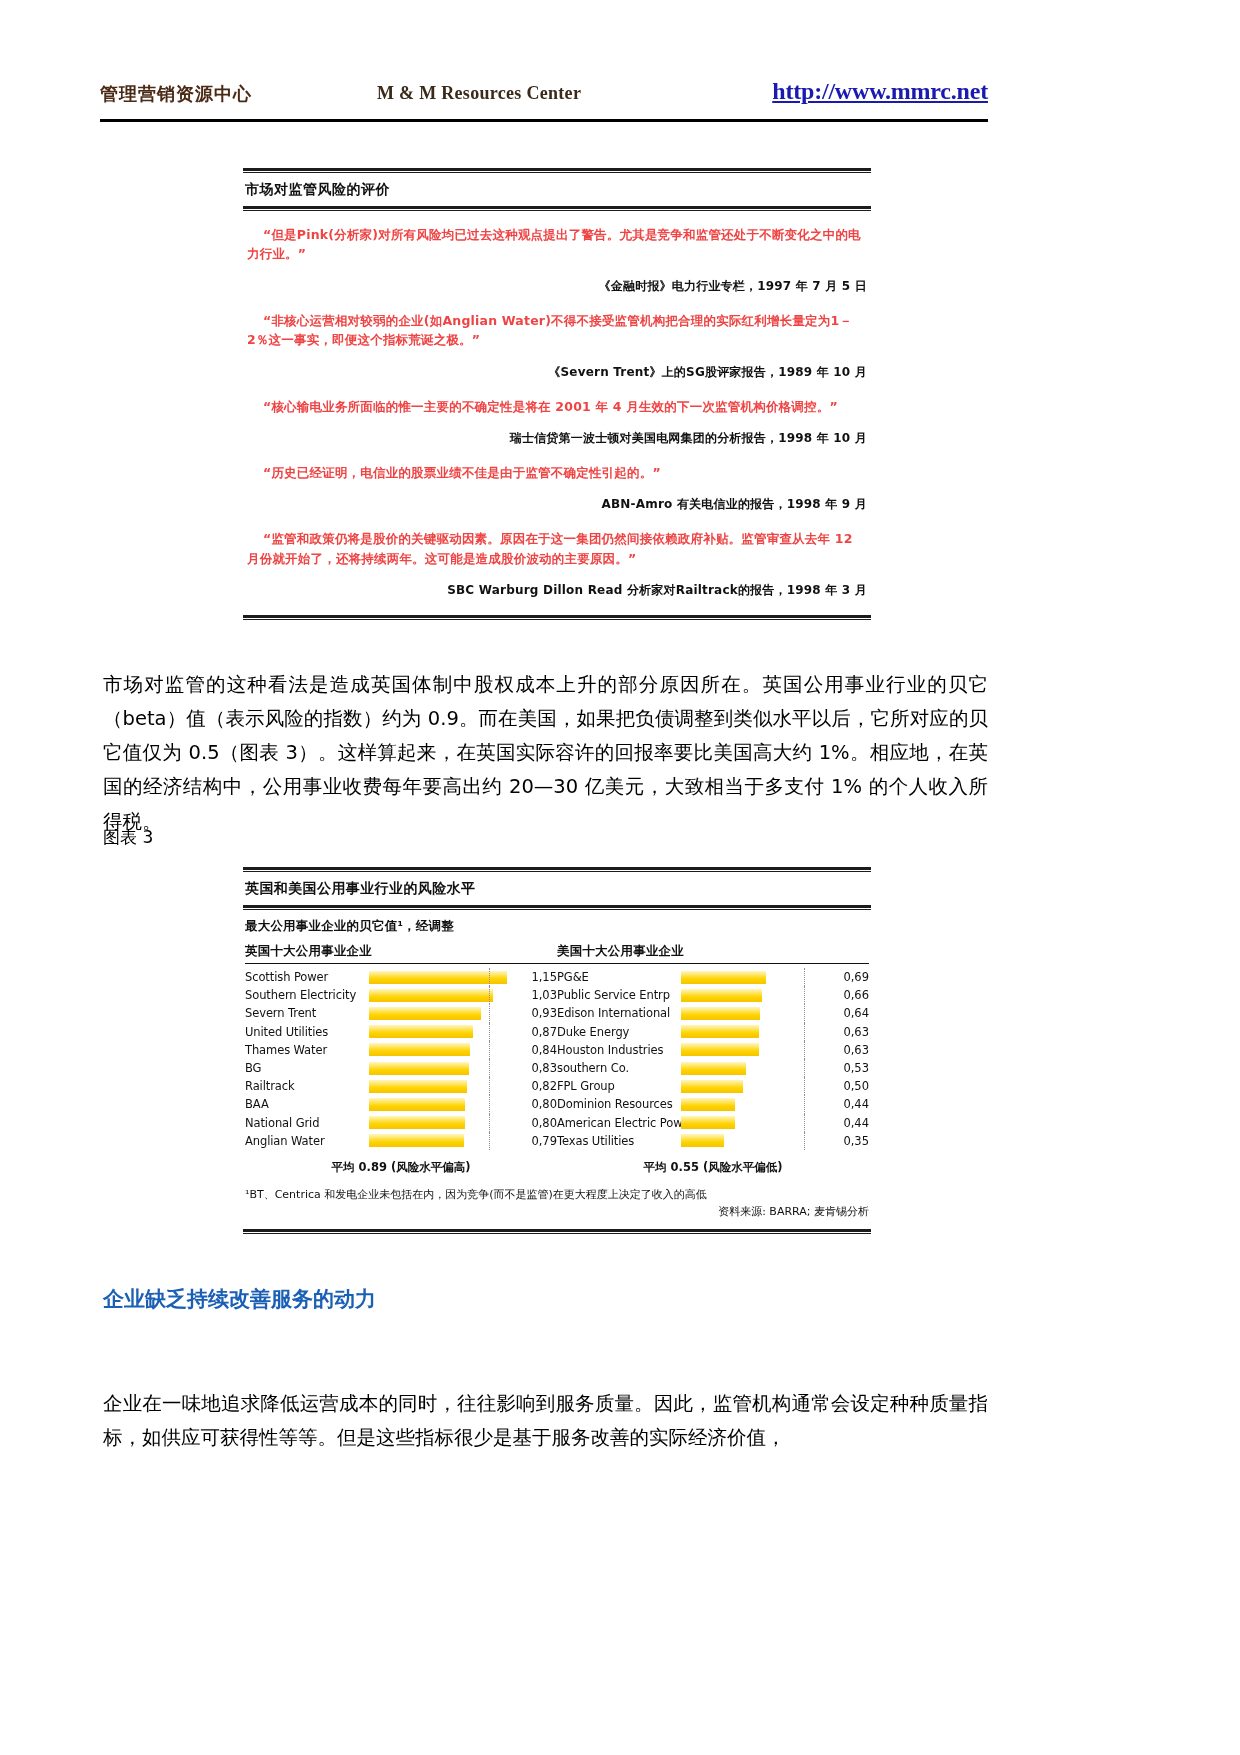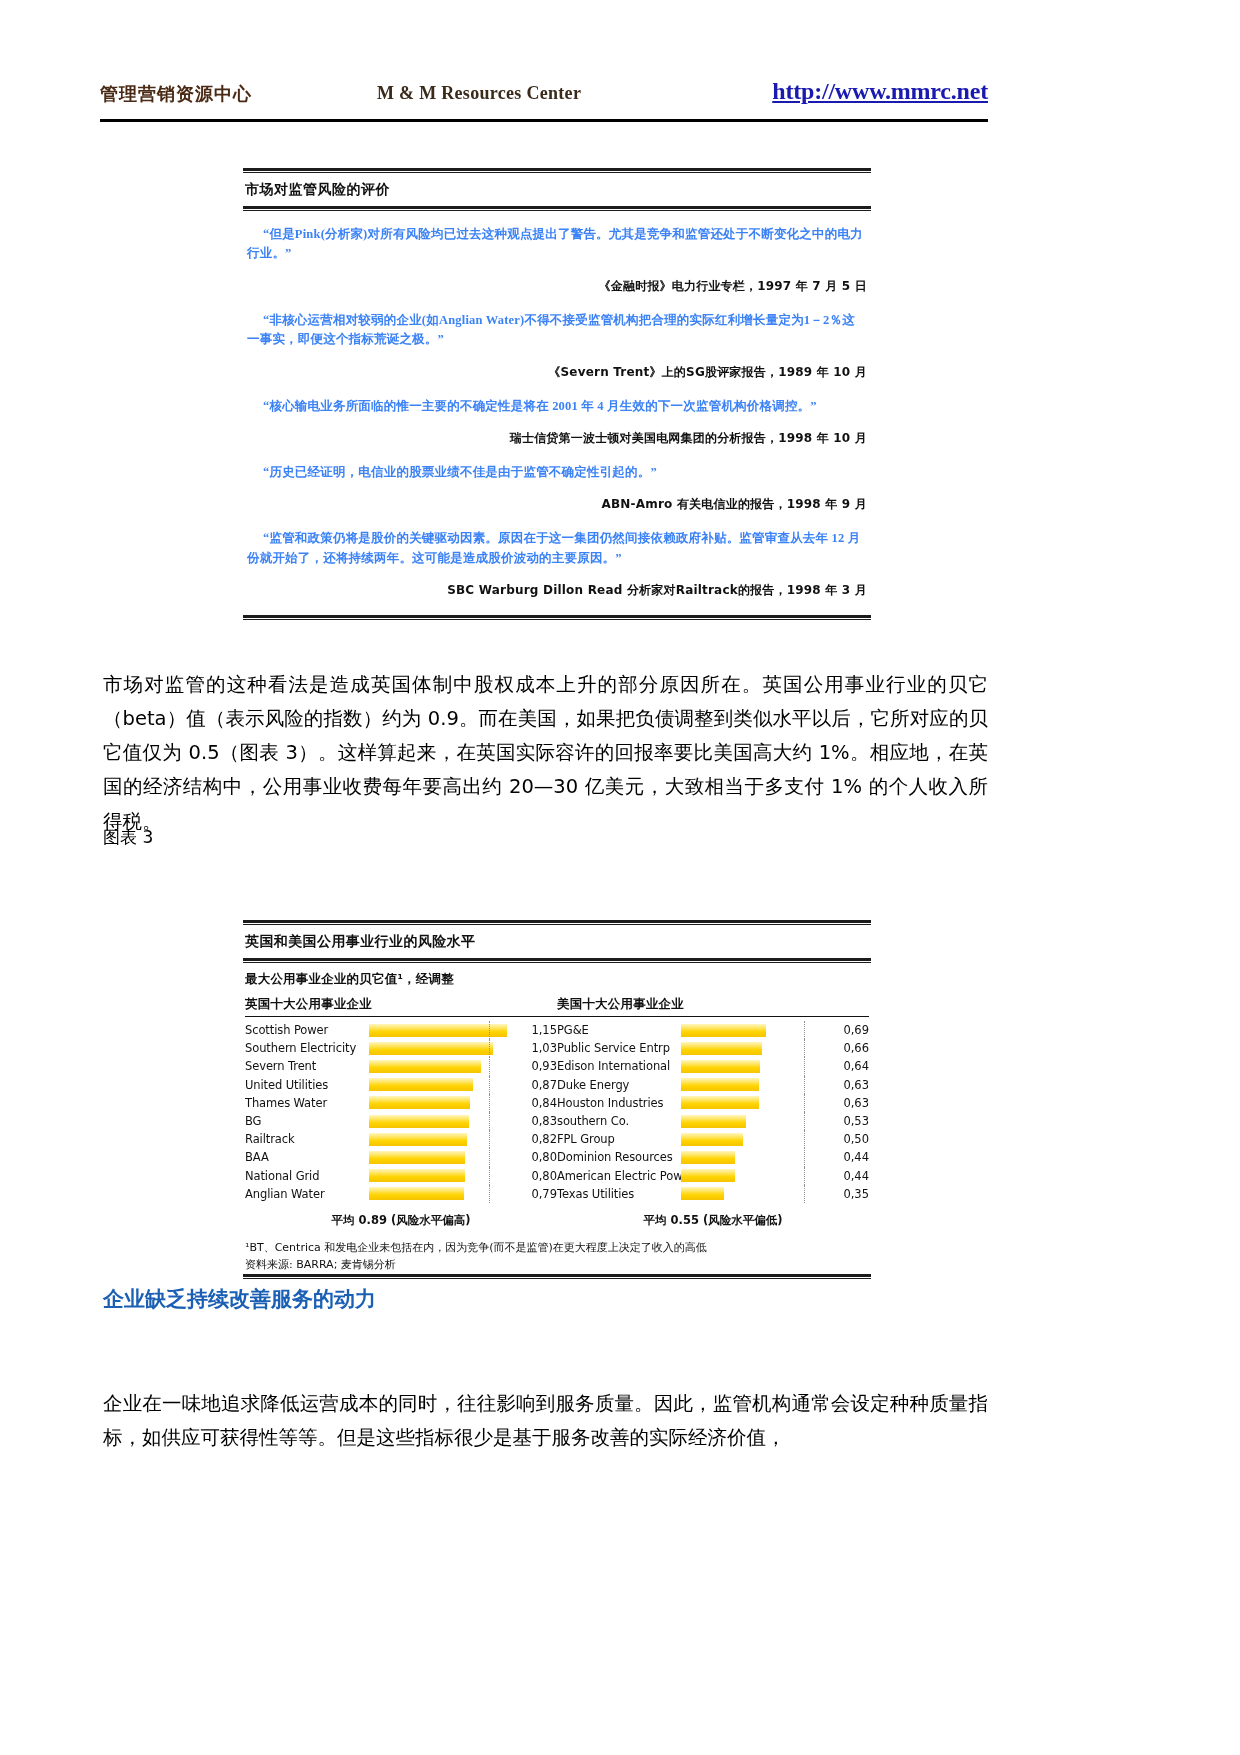--- a/index.html
+++ b/index.html
@@ -73,24 +73,23 @@
     font-weight: 700;
     padding: 8px 2px 7px 2px;
     letter-spacing: 0.5px;
     color: #111;
   }
   .quote-block { padding: 14px 4px 2px 4px; }
   .q-text {
     font-size: 12.5px;
     font-weight: 700;
     line-height: 1.55;
-    color: #3b82f6;
+    color: #ef4444;
     text-indent: 16px;
     letter-spacing: 0.2px;
-    font-family: Liberation Serif, serif;
   }
   .q-src {
     font-size: 12px;
     font-weight: 700;
     color: #111;
     text-align: right;
     margin-top: 14px;
     letter-spacing: 0.2px;
   }
   .ex1-bottom {
@@ -117,21 +116,21 @@
     left: 103px;
     top: 826px;
     font-size: 17px;
     color: #000;
   }
 
   
   .exhibit3 {
     position: absolute;
     left: 243px;
-    top: 920px;
+    top: 867px;
     width: 628px;
   }
   .ch-title {
     font-size: 14px;
     font-weight: 700;
     padding: 8px 2px 7px 2px;
     letter-spacing: 0.4px;
     color: #111;
   }
   .ch-subtitle {
@@ -209,21 +208,22 @@
   }
   .ch-footnote {
     font-size: 11px;
     color: #111;
     padding: 10px 2px 0 2px;
     line-height: 1.5;
   }
   .ch-source {
     font-size: 11px;
     color: #111;
-    padding: 1px 2px 2px 2px;
+    padding: 1px 2px 10px 2px;
+    text-align: right;
   }
 
   
   .section-heading {
     position: absolute;
     left: 103px;
     top: 1285px;
     font-size: 21px;
     font-weight: 700;
     color: #1a5fb4;

